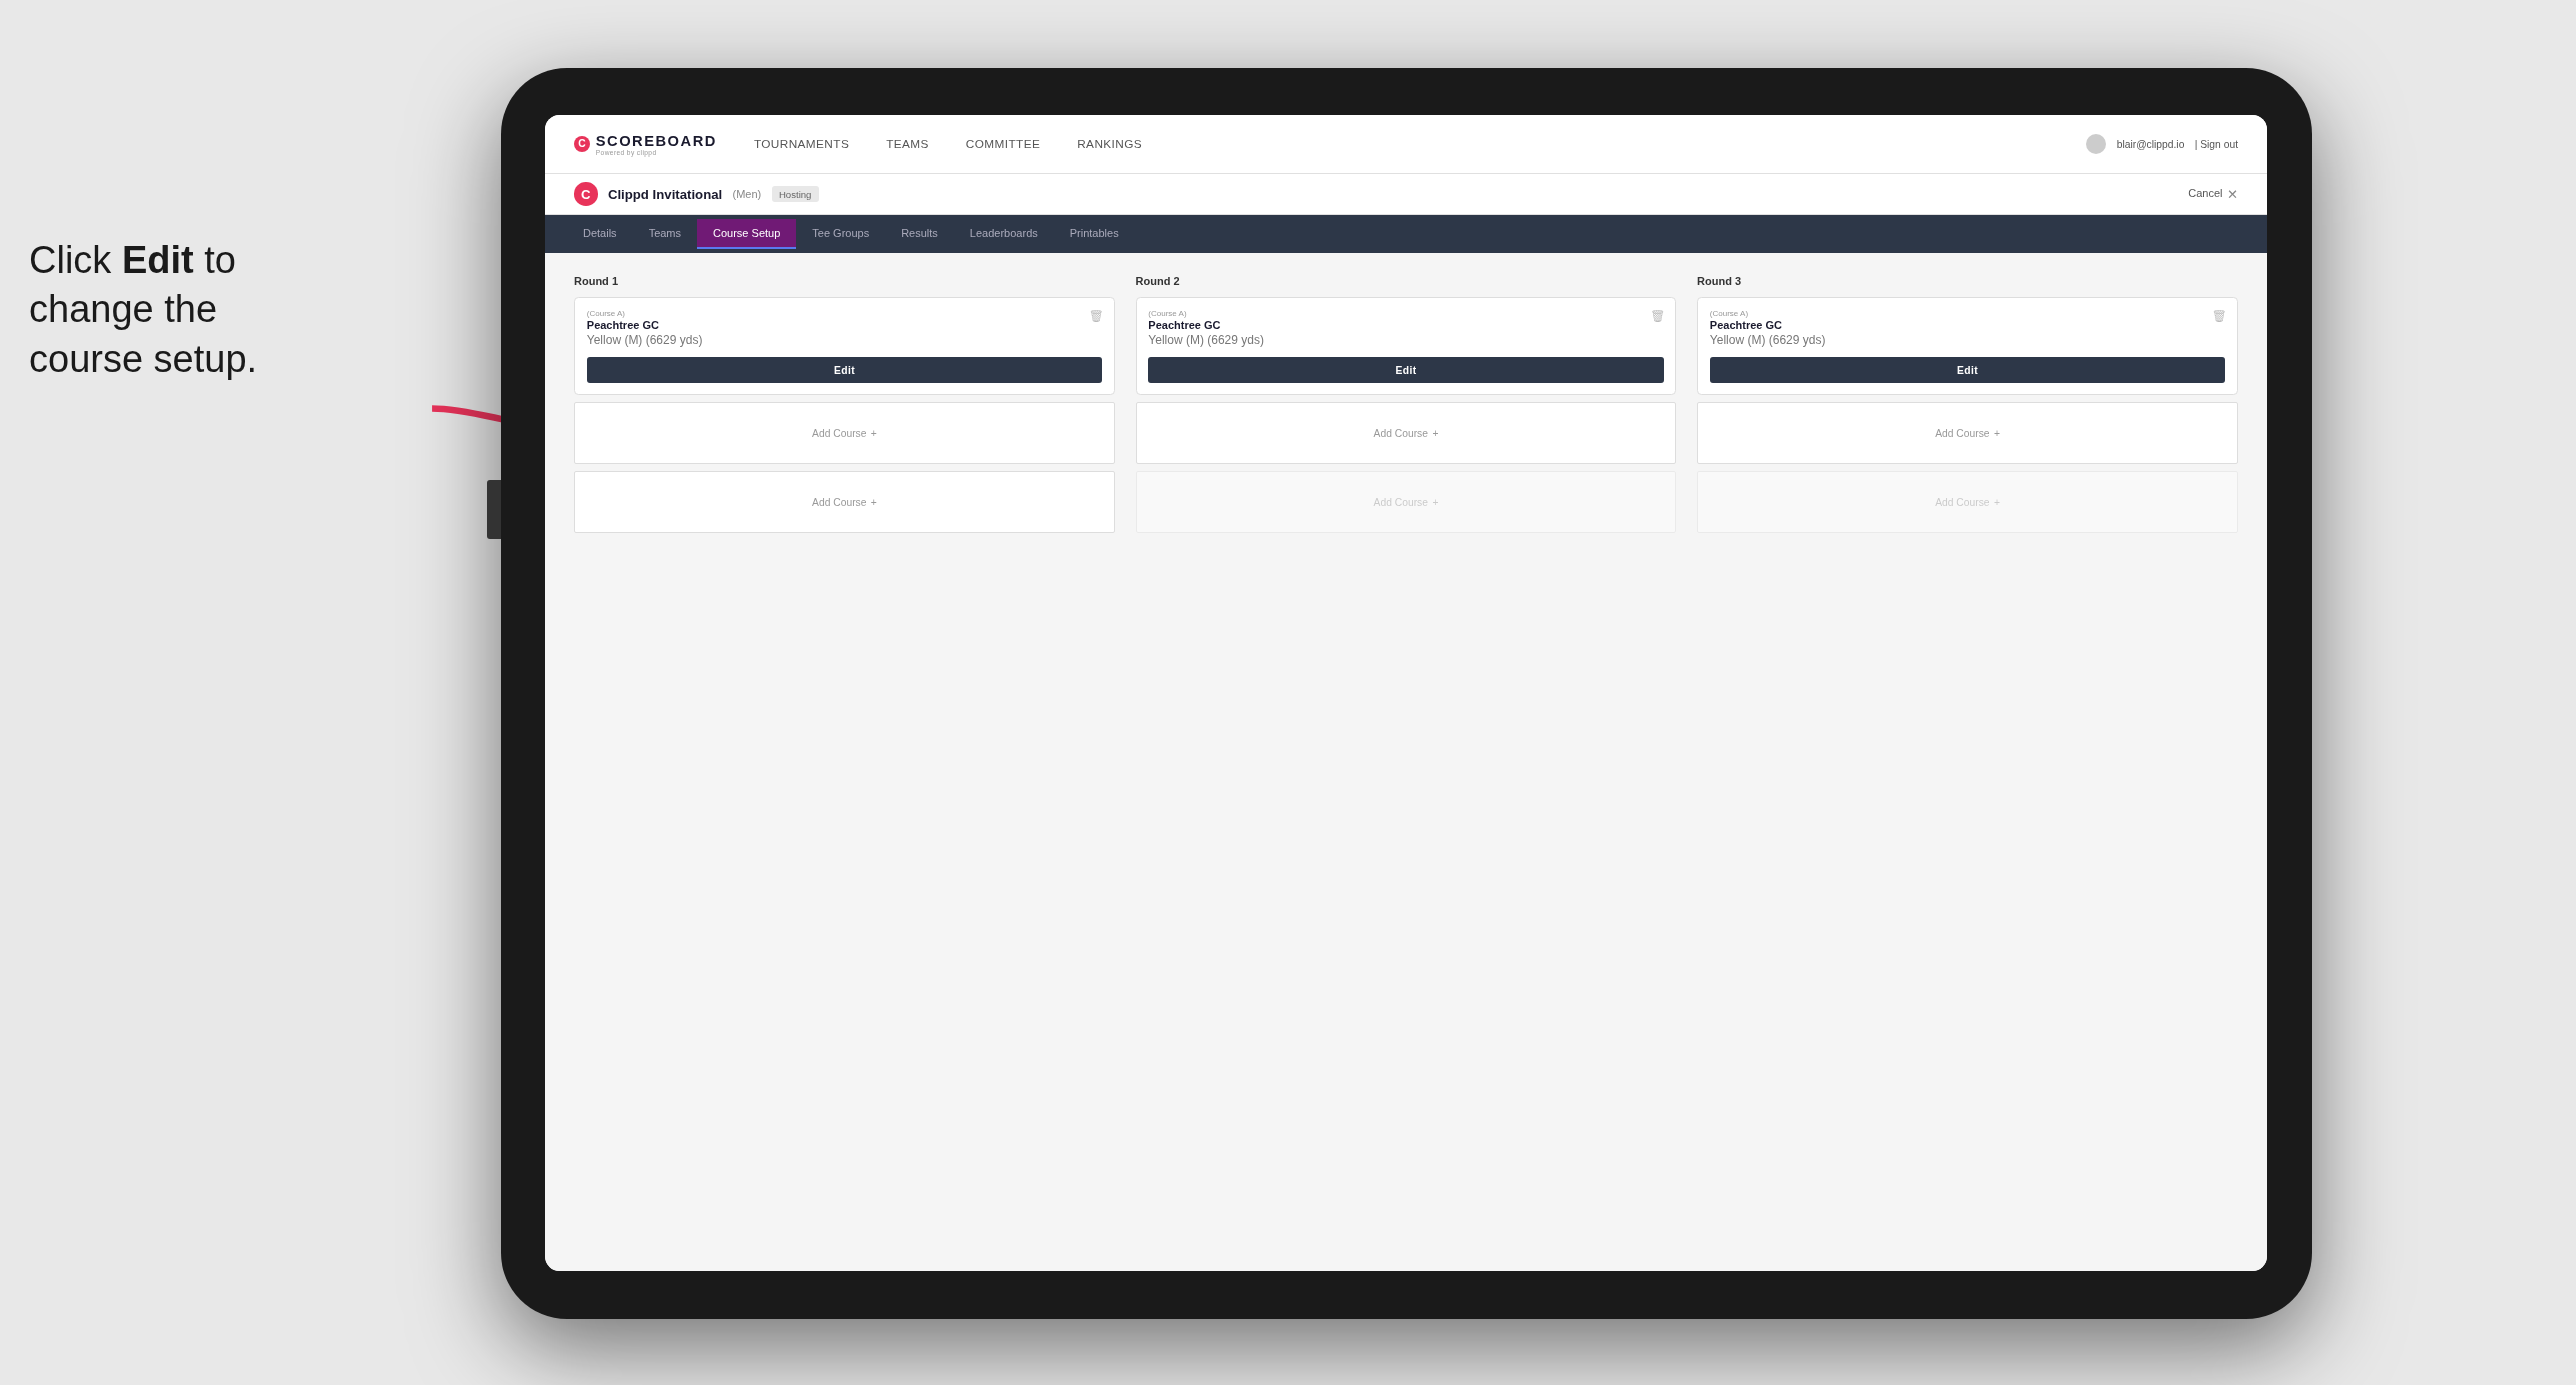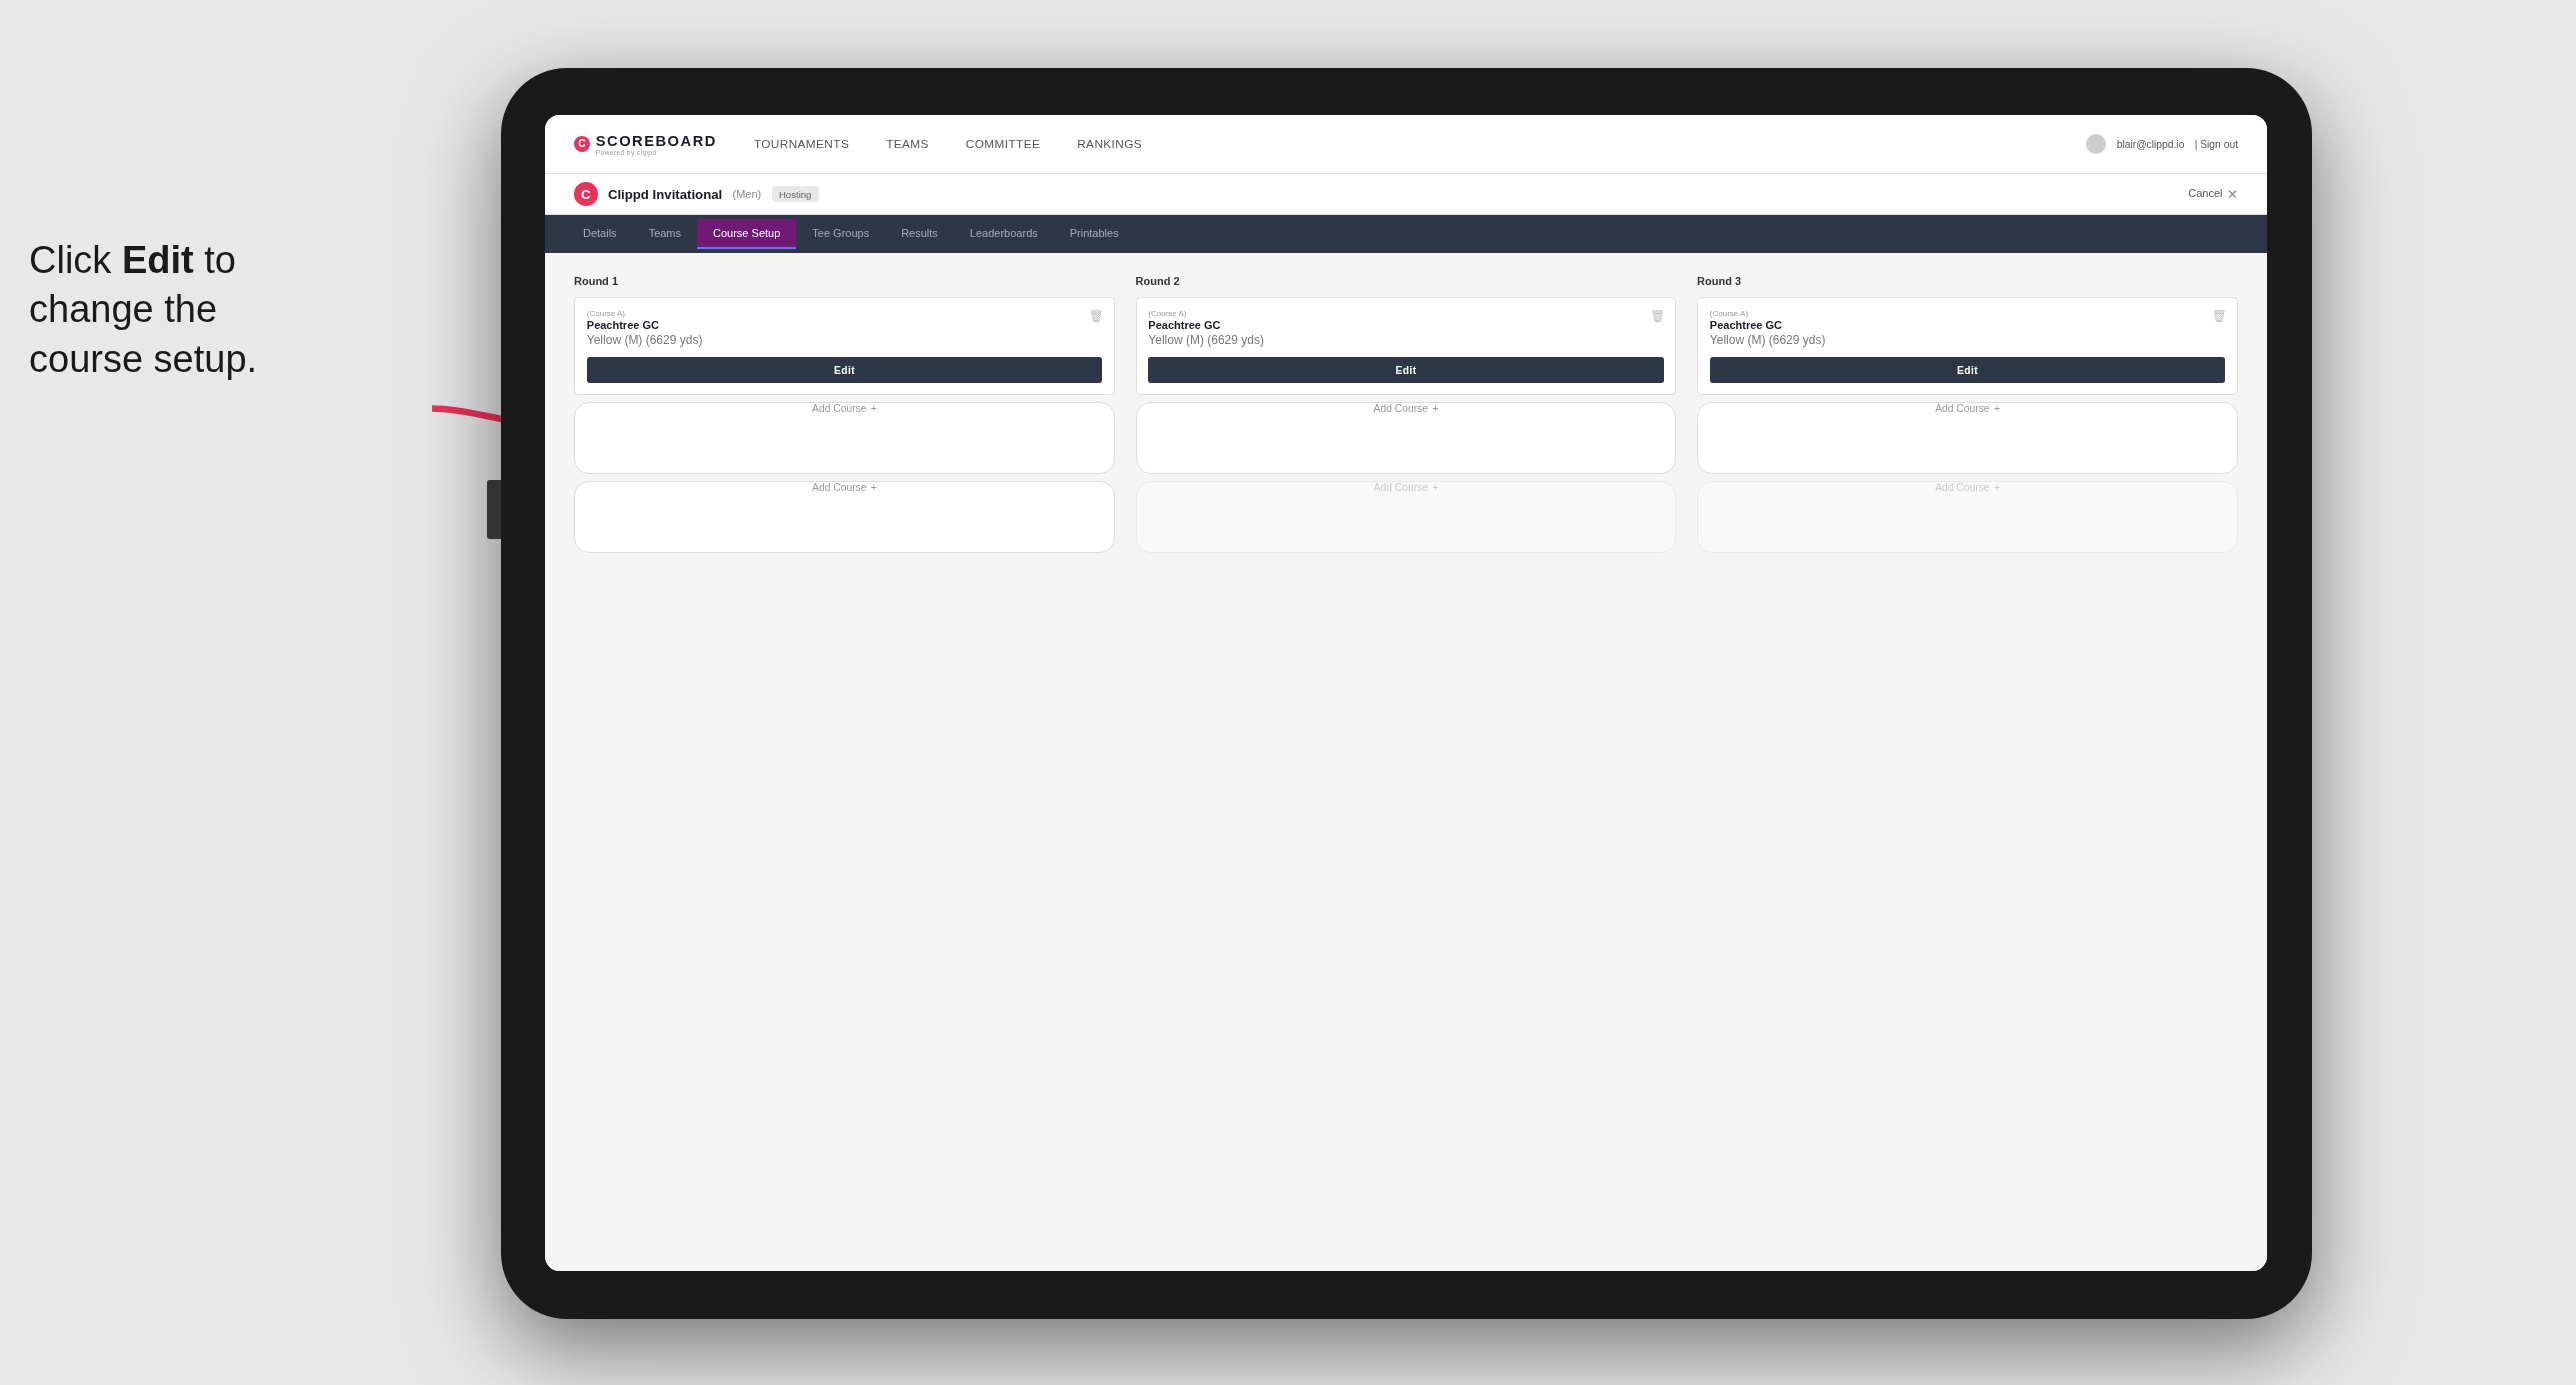--- a/index.html
+++ b/index.html
@@ -276,24 +276,24 @@
       justify-content: center;
       cursor: pointer;
       color: #bbb;
       font-size: 11.8px;
     }
 
     
     .add-course-card {
       background: #fff;
       border: 0.7px solid #ddd;
-      border-radius: 15px;
-      height: 72px;
-      display: flex;
-      align-items: flex-start;
+      border-radius: 2px;
+      height: 62px;
+      display: flex;
+      align-items: center;
       justify-content: center;
       cursor: pointer;
       margin-bottom: 7.4px;
     }
     .add-course-card.disabled {
       opacity: 0.45;
       cursor: default;
     }
     .add-course-text {
       font-size: 10.3px;

